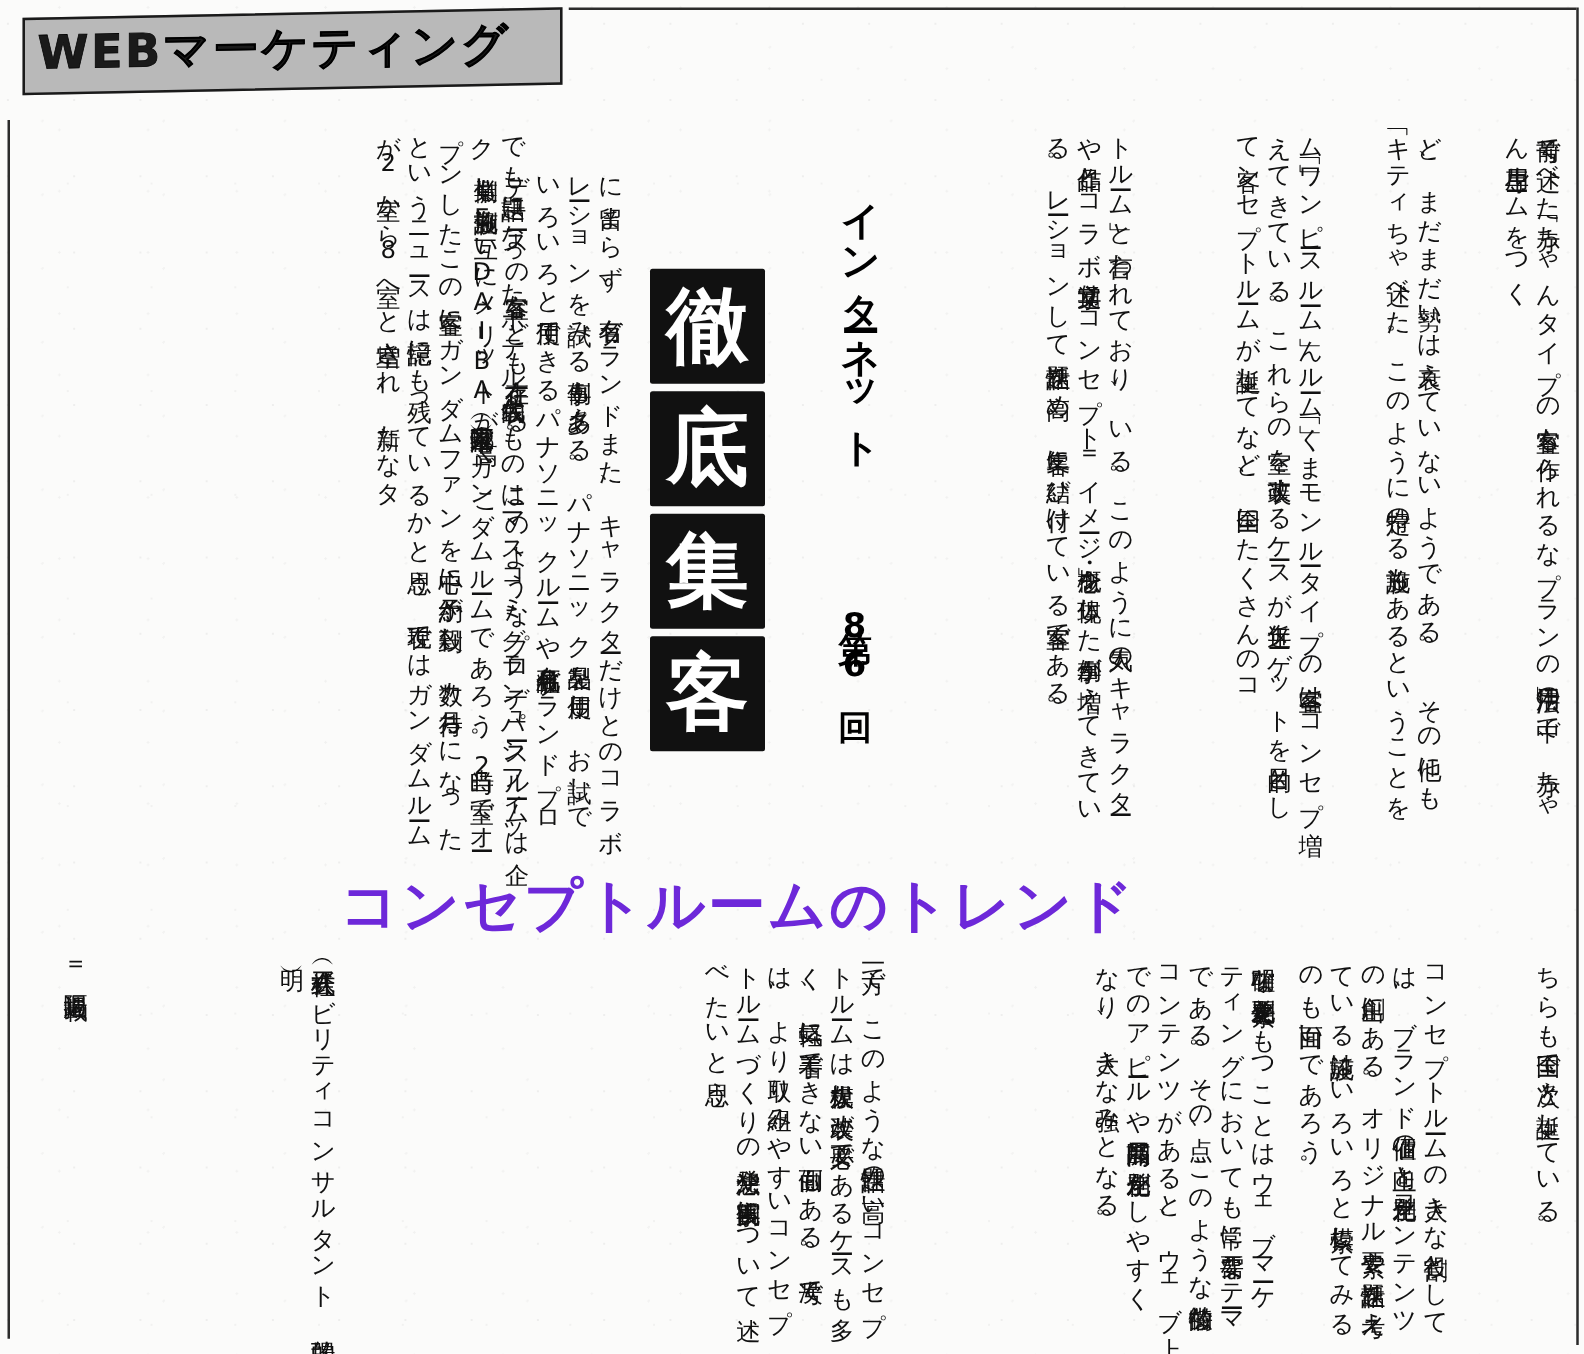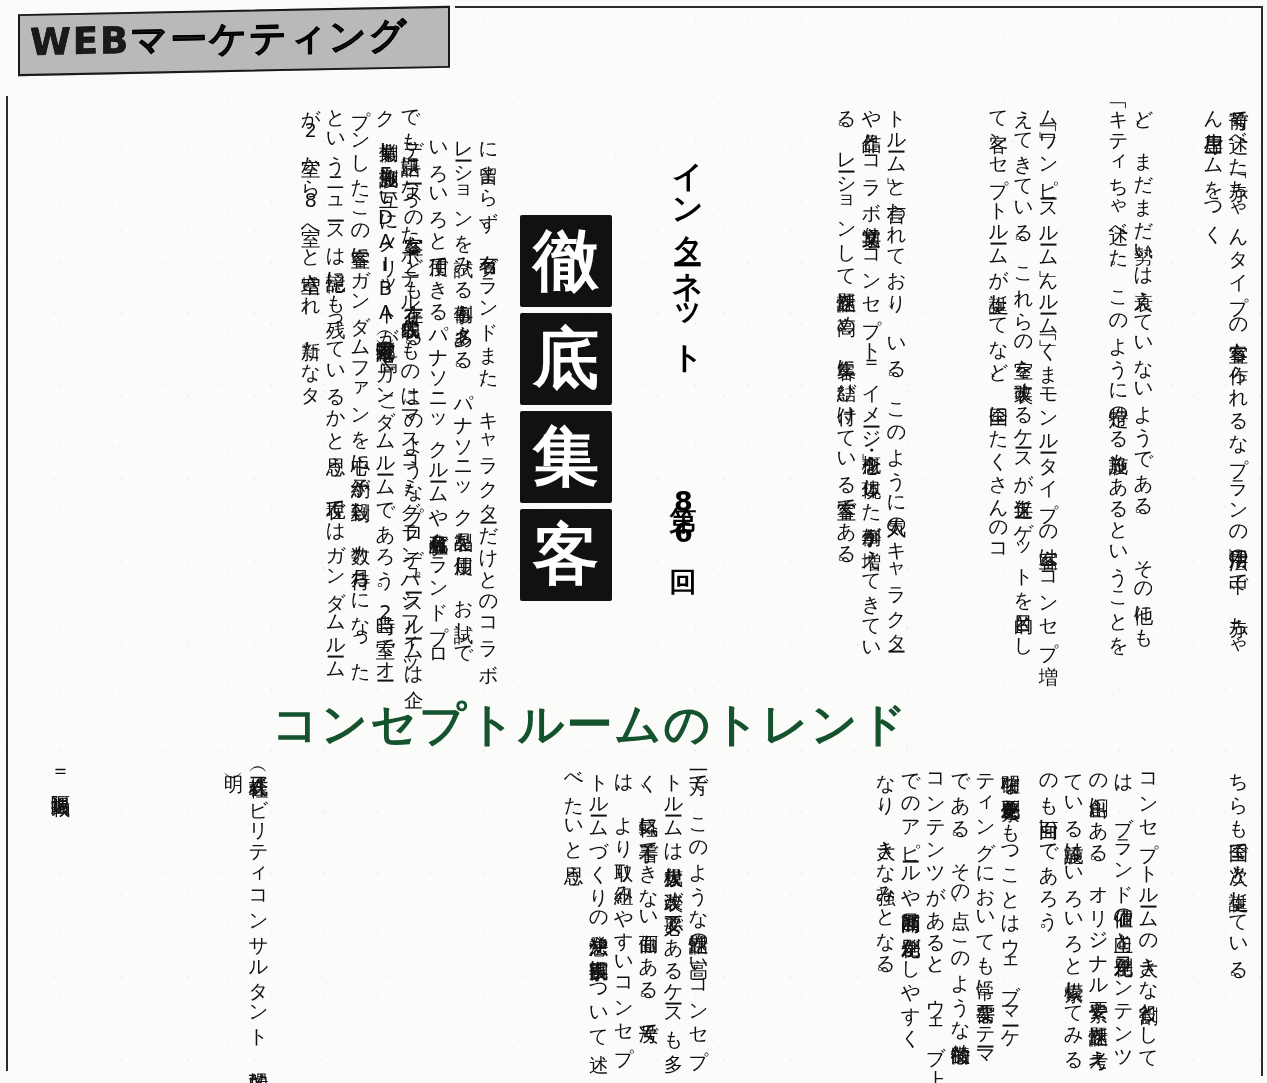--- a/index.html
+++ b/index.html
@@ -123,21 +123,21 @@
 
   
   .headline {
     position: absolute;
     left: 272px;
     top: 694px;
     font-family: "DejaVu Sans", sans-serif;
     font-size: 46px;
     font-weight: 700;
     letter-spacing: 2px;
-    color: #14532d;
+    color: #6d28d9;
     white-space: nowrap;
   }
 
   
   .col {
     position: absolute;
     font-size: 19.5px;
     font-weight: 400;
     color: #111;
     height: auto;

